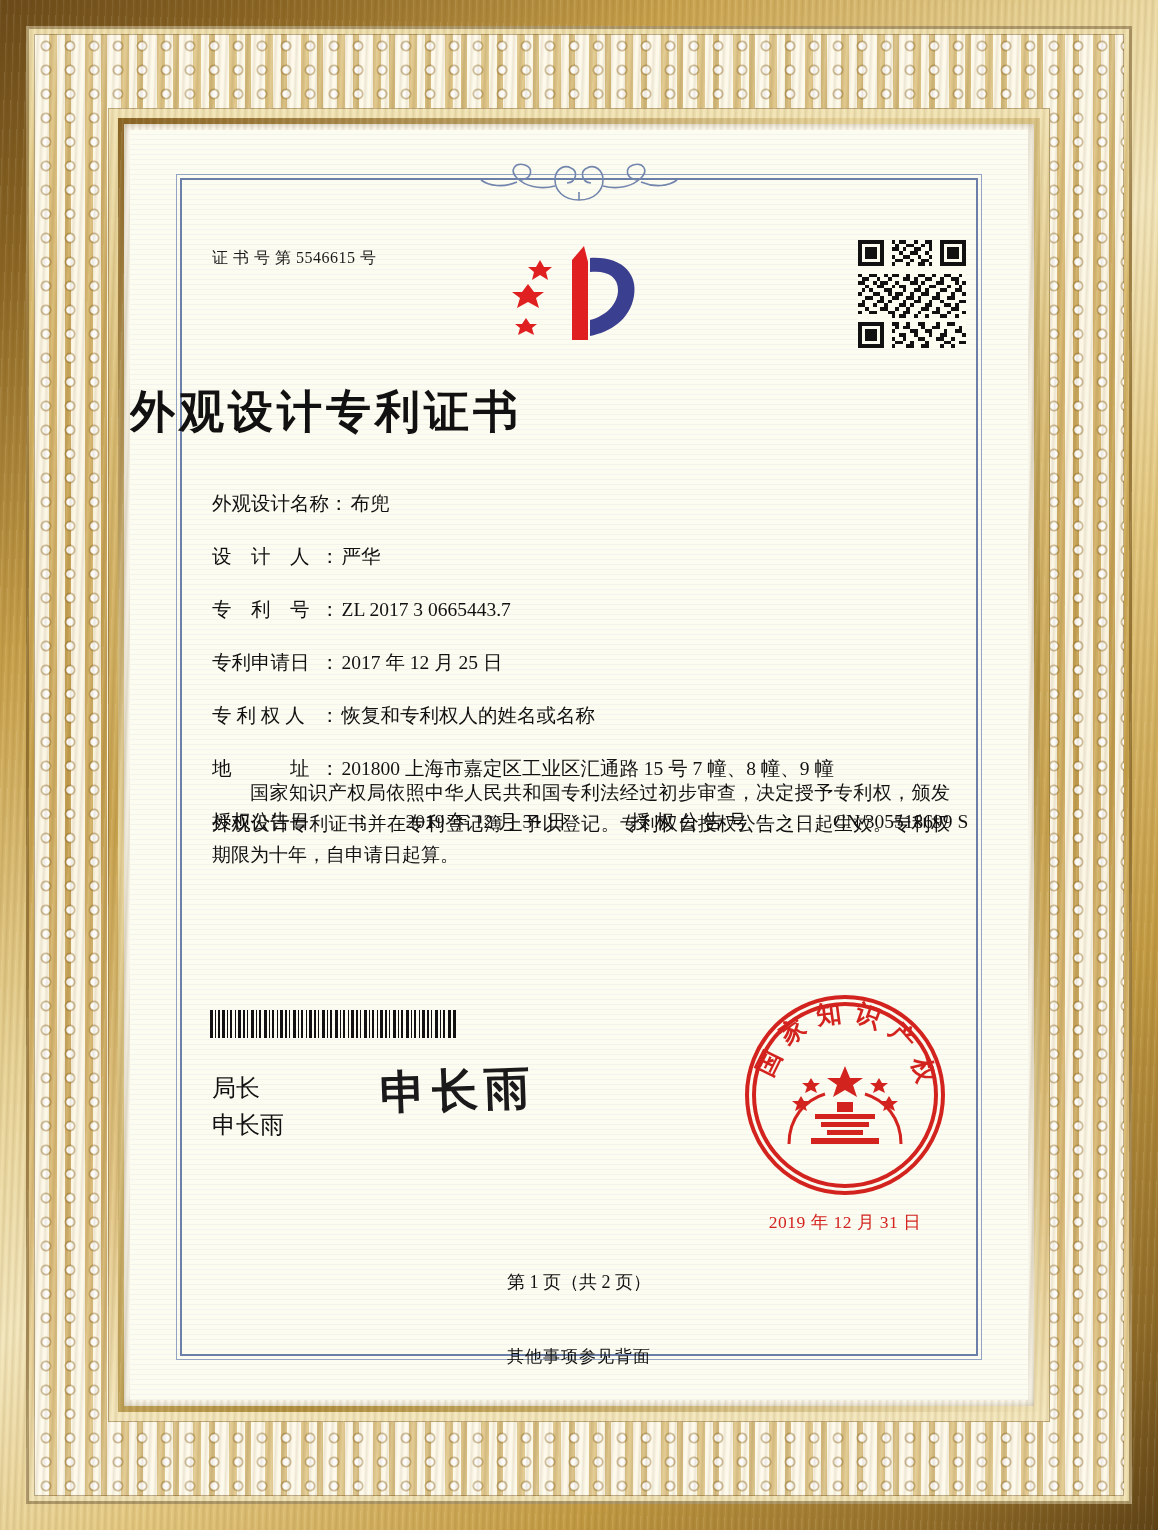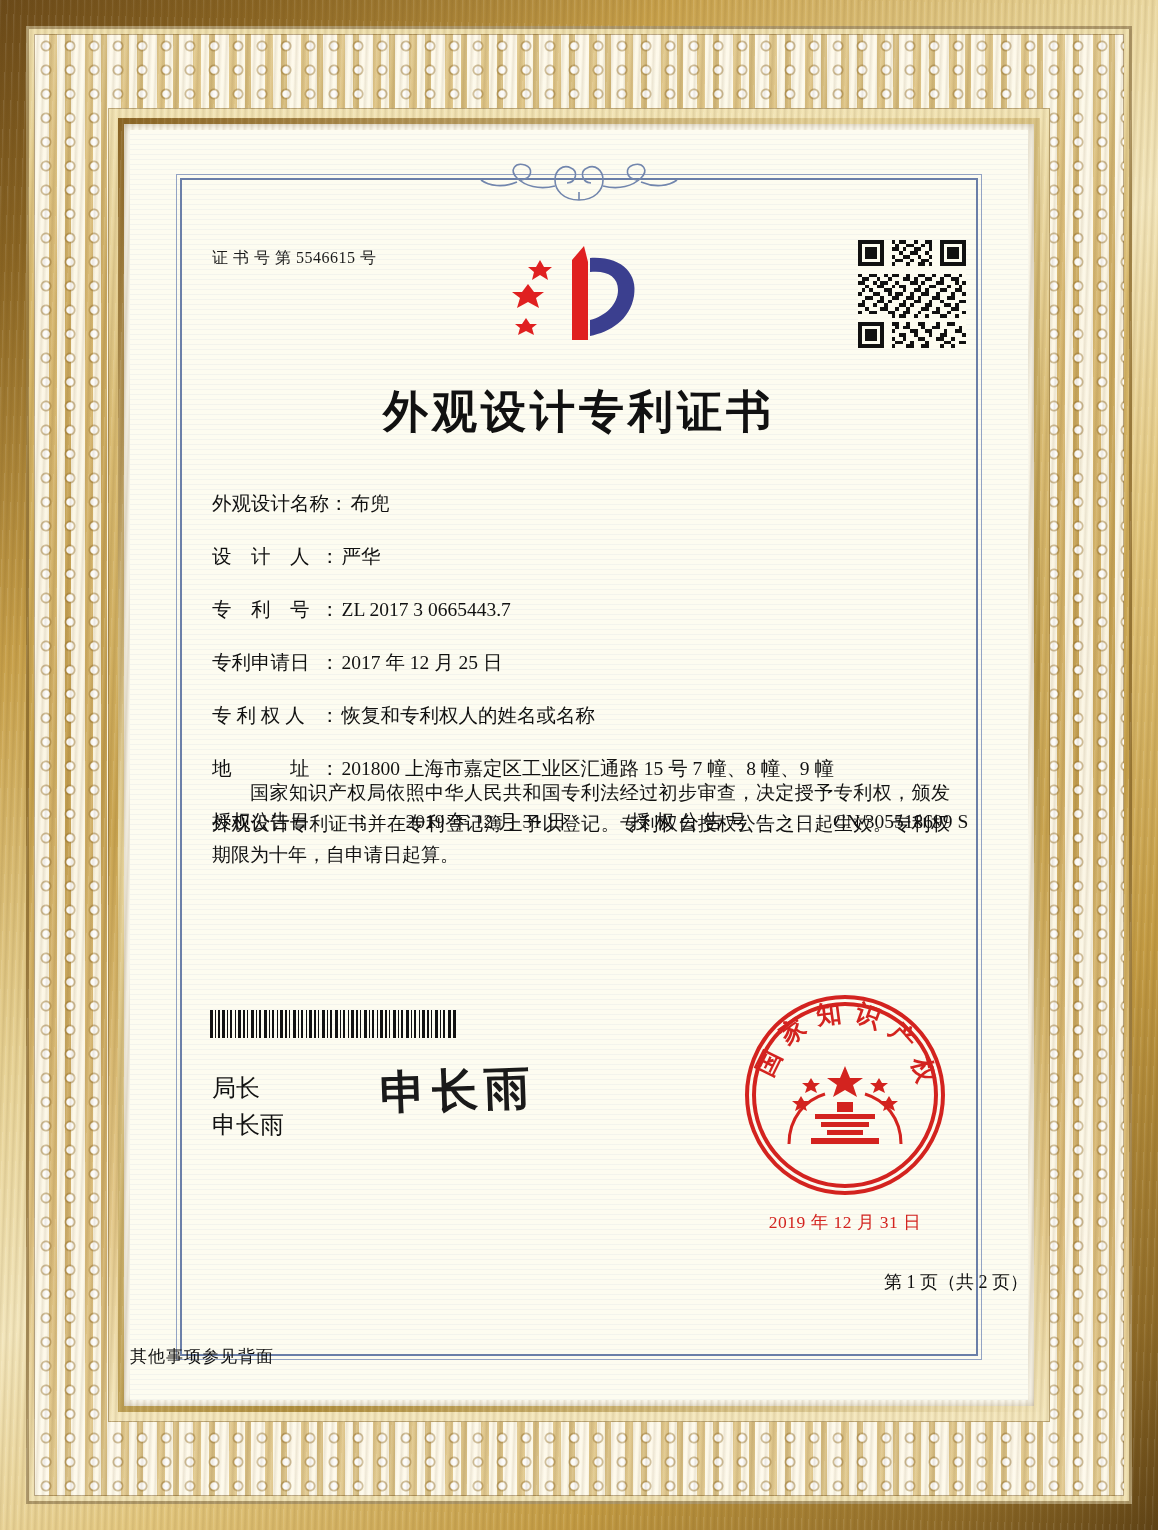--- a/index.html
+++ b/index.html
@@ -142,21 +142,21 @@
     width: 150px; height: 110px;
   }
   .qr {
     position: absolute;
     right: 62px; top: 110px;
     width: 108px; height: 108px;
   }
   .title {
     position: absolute;
     left: 0; right: 0; top: 252px;
-    text-align: center;
+    text-align: left;
     font-size: 45px;
     font-weight: bold;
     letter-spacing: 4px;
     color: #111;
     font-family: "DejaVu Serif", serif;
   }
 
   .fields {
     position: absolute;
     left: 82px; top: 360px;
@@ -232,27 +232,28 @@
     width: 210px;
     text-align: center;
     color: #d3231f;
     font-size: 17.5px;
     letter-spacing: 0.5px;
   }
 
   .page-no {
     position: absolute;
     left: 0; right: 0; top: 1140px;
-    text-align: right;
+    text-align: center;
     font-size: 18px;
     color: #111;
   }
   .footnote {
     position: absolute;
     left: 0; right: 0; top: 1215px;
+    text-align: center;
     font-size: 17px;
     color: #111;
     letter-spacing: 1px;
   }
 </style>
 </head>
 <body>
 
 <div class="frame-outer">
   <div class="frame-bevel"></div>

